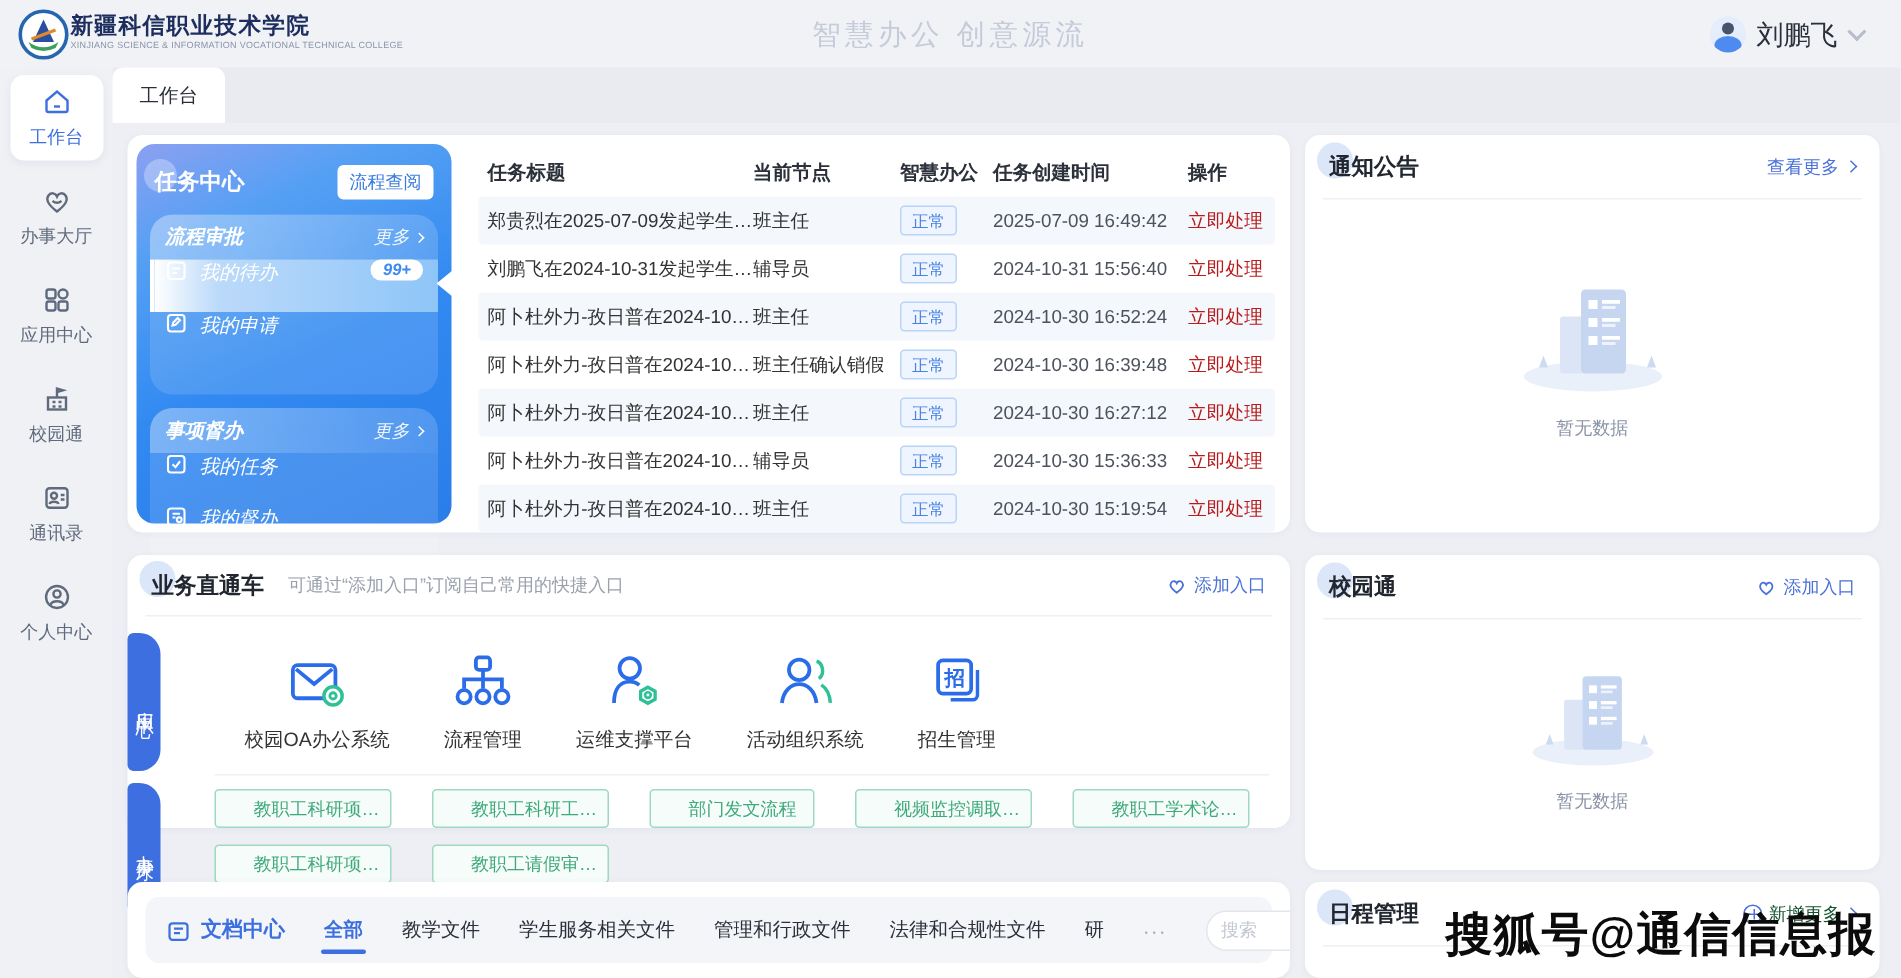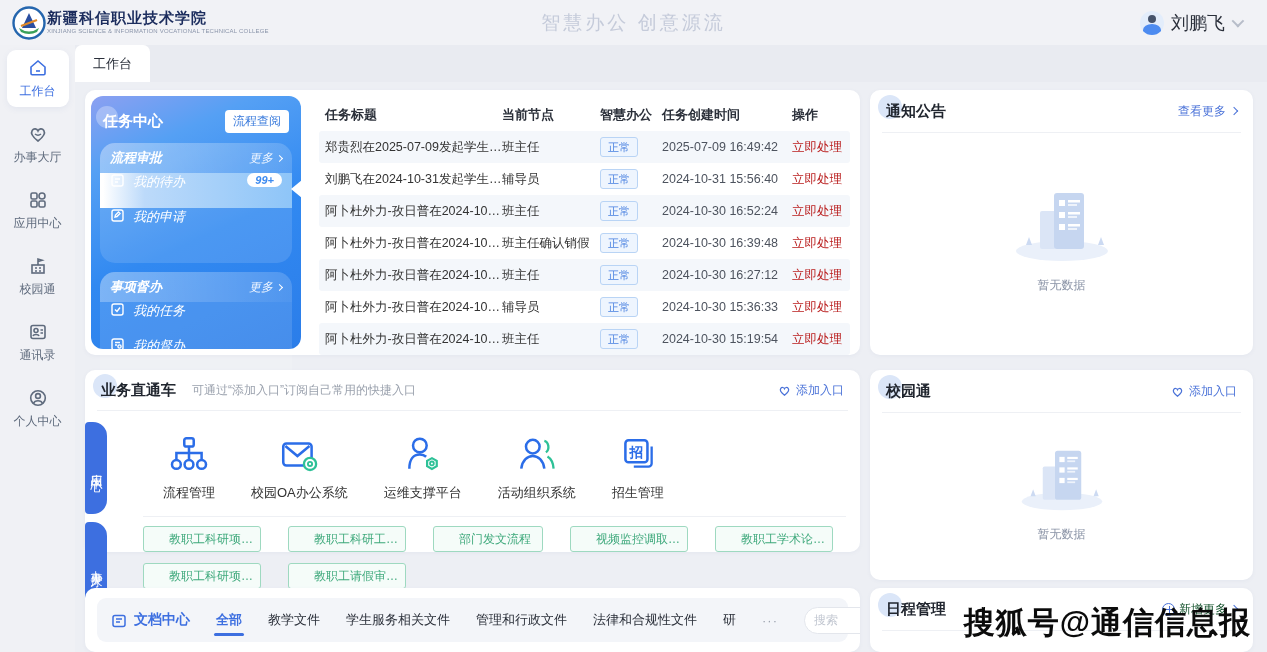--- a/index.html
+++ b/index.html
@@ -331,37 +331,37 @@
             <path d="M7 12 C2.8 9 1.8 6.5 3 4.8 C4.2 3.1 6.3 3.6 7 5.2 C7.7 3.6 9.8 3.1 11 4.8 C12.2 6.5 11.2 9 7 12 Z"></path>
           </svg>
         <span>添加入口</span>
       </span>
     </div>
     <div class="divider"></div>
 
     <div class="vtab app">应用中心</div>
     <div class="apps-row">
       <div class="app-item">
+        <svg width="42" height="42" viewBox="0 0 40 40" fill="none">
+          <rect x="5" y="9" width="27" height="21" rx="3" stroke="#2b6de8" stroke-width="2.4"></rect>
+          <path d="M7 11.5 L18.5 21 L30 11.5" stroke="#2b6de8" stroke-width="2.4"></path>
+          <circle cx="30.5" cy="28.5" r="5.8" stroke="#2ec197" stroke-width="2.2" fill="#fff"></circle>
+          <circle cx="30.5" cy="28.5" r="2" stroke="#2ec197" stroke-width="1.8"></circle>
+        </svg>
+        <span class="app-label">校园OA办公系统</span>
+      </div>
+      <div class="app-item">
         <svg width="42" height="42" viewBox="0 0 40 40" fill="none" stroke="#2b6de8" stroke-width="2.4">
           <rect x="15.5" y="4" width="9" height="8" rx="2"></rect>
             <path d="M20 12 v6 M8 24 v-6 h24 v6 M20 18 v6"></path>
           <circle cx="8" cy="29" r="4.2"></circle>
             <circle cx="20" cy="29" r="4.2"></circle>
             <circle cx="32" cy="29" r="4.2"></circle>
         </svg>
         <span class="app-label">流程管理</span>
-      </div>
-      <div class="app-item">
-        <svg width="42" height="42" viewBox="0 0 40 40" fill="none">
-          <rect x="5" y="9" width="27" height="21" rx="3" stroke="#2b6de8" stroke-width="2.4"></rect>
-          <path d="M7 11.5 L18.5 21 L30 11.5" stroke="#2b6de8" stroke-width="2.4"></path>
-          <circle cx="30.5" cy="28.5" r="5.8" stroke="#2ec197" stroke-width="2.2" fill="#fff"></circle>
-          <circle cx="30.5" cy="28.5" r="2" stroke="#2ec197" stroke-width="1.8"></circle>
-        </svg>
-        <span class="app-label">校园OA办公系统</span>
       </div>
       <div class="app-item">
         <svg width="42" height="42" viewBox="0 0 40 40" fill="none">
           <circle cx="17" cy="11" r="6.5" stroke="#2b6de8" stroke-width="2.4"></circle>
           <path d="M7 33 c0-9 4-13.5 10-13.5 2.5 0 4.5 .8 6 2.2" stroke="#2b6de8" stroke-width="2.4"></path>
           <path d="M28.5 23 l4.6 2.6 v5 L28.5 33.2 l-4.6-2.6 v-5 Z" stroke="#2ec197" stroke-width="2.1" fill="#fff"></path>
           <circle cx="28.5" cy="28" r="1.8" stroke="#2ec197" stroke-width="1.7"></circle>
         </svg>
         <span class="app-label">运维支撑平台</span>
       </div>

